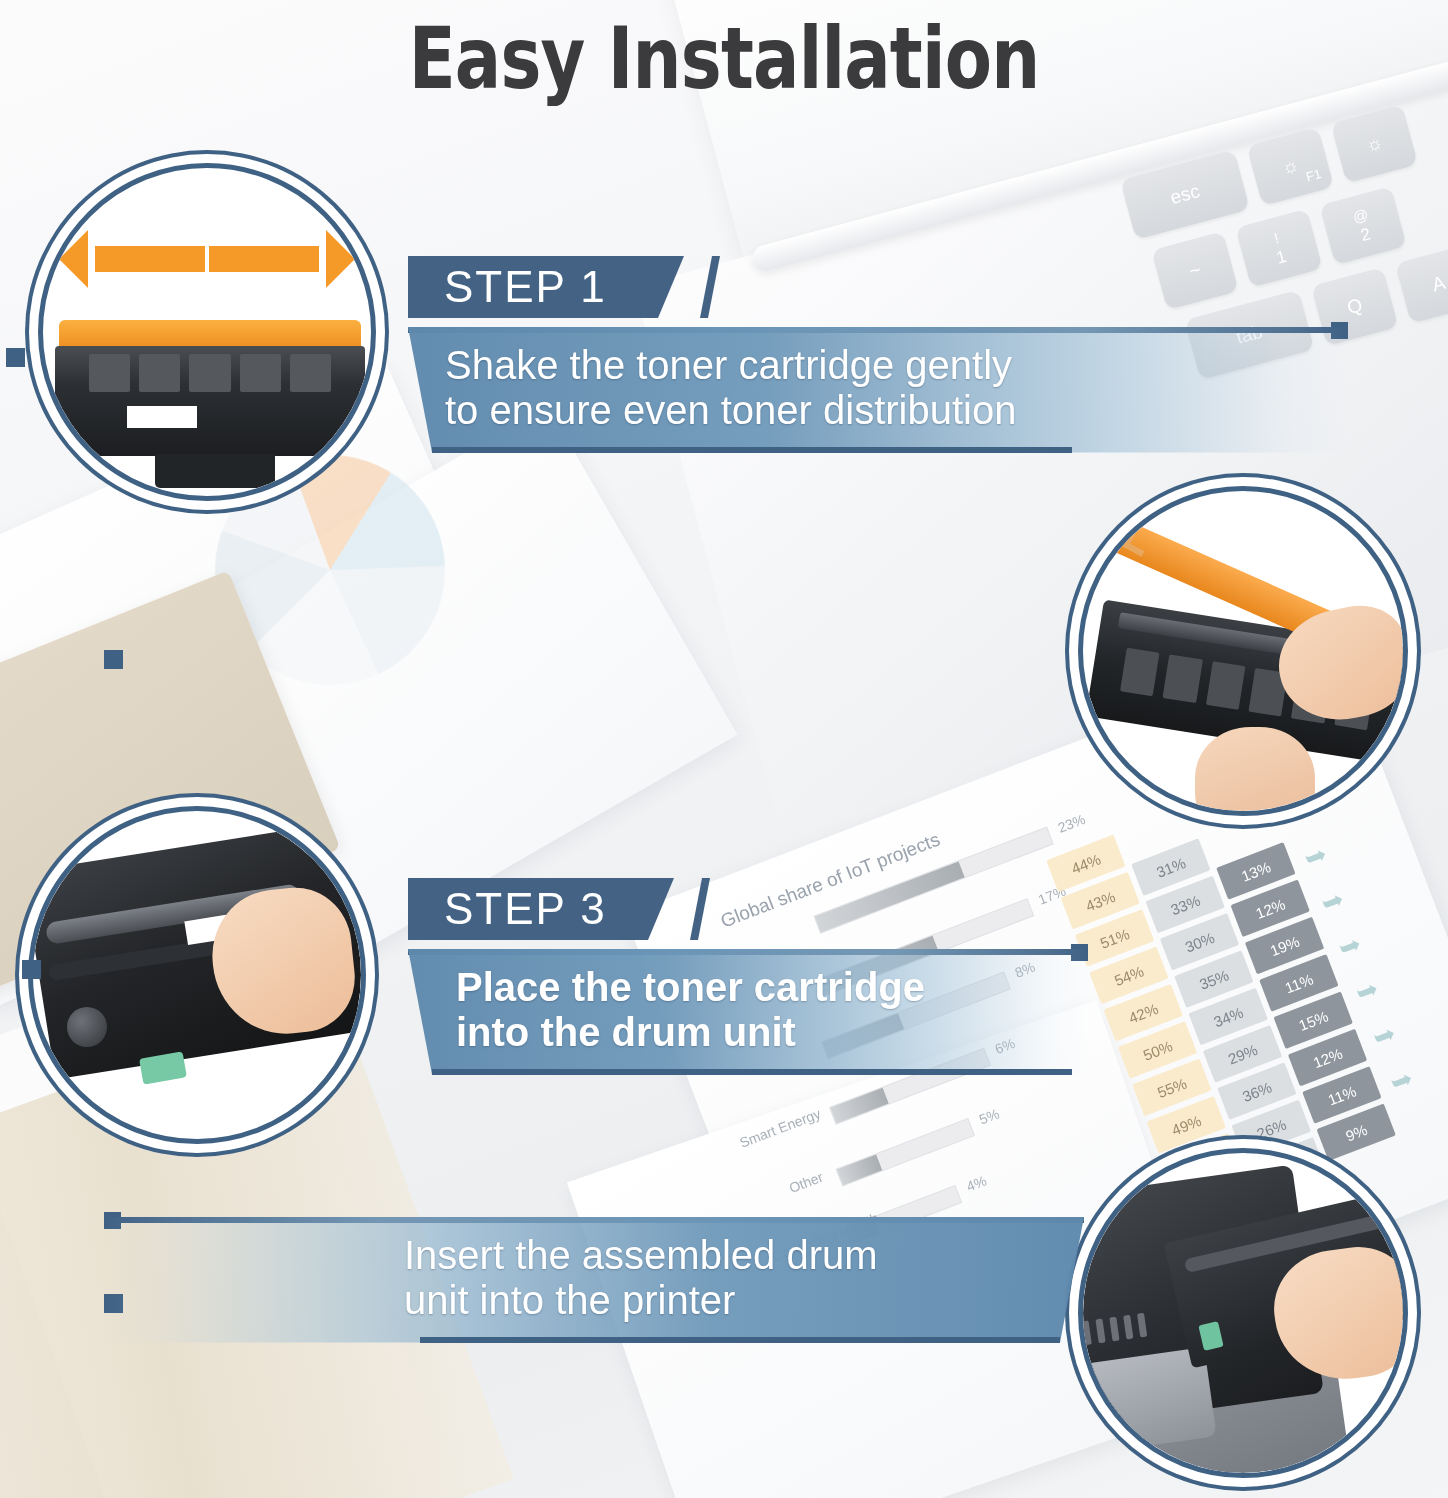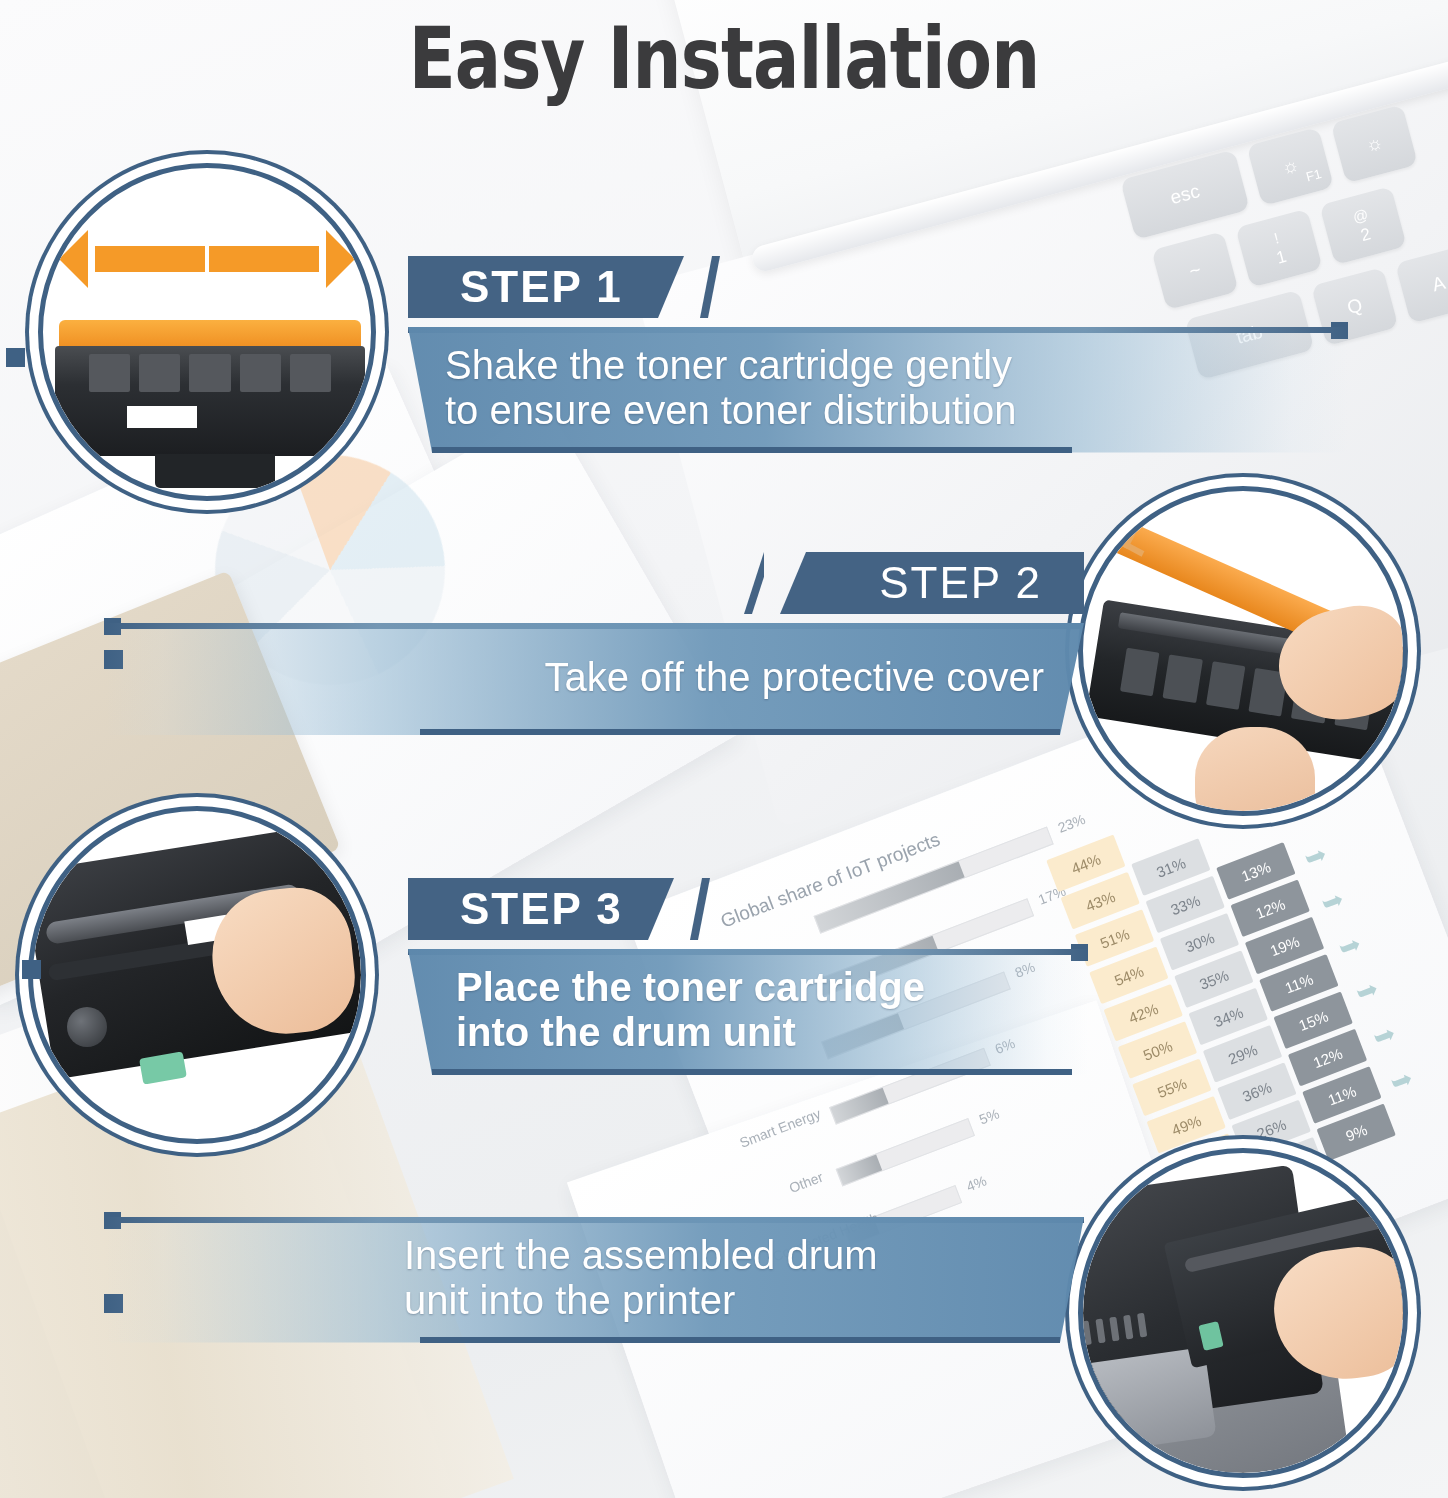--- a/index.html
+++ b/index.html
@@ -415,21 +415,21 @@
     white-space: pre-line;
     text-shadow: 0 1px 2px rgba(40,60,85,.35);
     z-index: 2;
   }
 
   
   .step.left .banner-plate { left: 0; right: 44px;
     clip-path: polygon(0 0, 100% 0, calc(100% - 26px) 100%, 0 100%); }
   .step.left .banner-slash { right: 8px;
     clip-path: polygon(12px 0, 20px 0, 8px 100%, 0 100%); }
-  .step.left .banner-label { margin-left: 52px; font-weight: bold; }
+  .step.left .banner-label { margin-left: 36px; }
   .step.left .panel {
     background: linear-gradient(90deg,
       rgba(94,137,173,.97) 0%,
       rgba(110,152,185,.95) 38%,
       rgba(150,186,211,.60) 72%,
       rgba(196,219,235,.12) 94%,
       rgba(220,233,243,0) 100%);
     clip-path: polygon(0 0, 100% 0, 100% 100%, 24px 100%);
   }
   .step.left .topline  { left: 0; right: 16px; }
@@ -708,35 +708,20 @@
       <div class="topline"></div>
       <div class="topcap"></div>
       <div class="panel">
         <div class="panel-text">Shake the toner cartridge gently
 to ensure even toner distribution</div>
       </div>
       <div class="botline"></div>
     </div>
   </div>
 
-  <div class="step right" id="step2">
-    <div class="banner">
-      <div class="banner-plate"></div>
-      <div class="banner-slash"></div>
-      <div class="banner-label">STEP 2</div>
-    </div>
-    <div class="bodywrap">
-      <div class="topline"></div>
-      <div class="topcap"></div>
-      <div class="panel">
-        <div class="panel-text">Take off the protective cover</div>
-      </div>
-      <div class="botline"></div>
-    </div>
-  </div>
 
   <div class="step left" id="step3">
     <div class="banner">
       <div class="banner-plate"></div>
       <div class="banner-slash"></div>
       <div class="banner-label">STEP 3</div>
     </div>
     <div class="bodywrap">
       <div class="topline"></div>
       <div class="topcap"></div>

